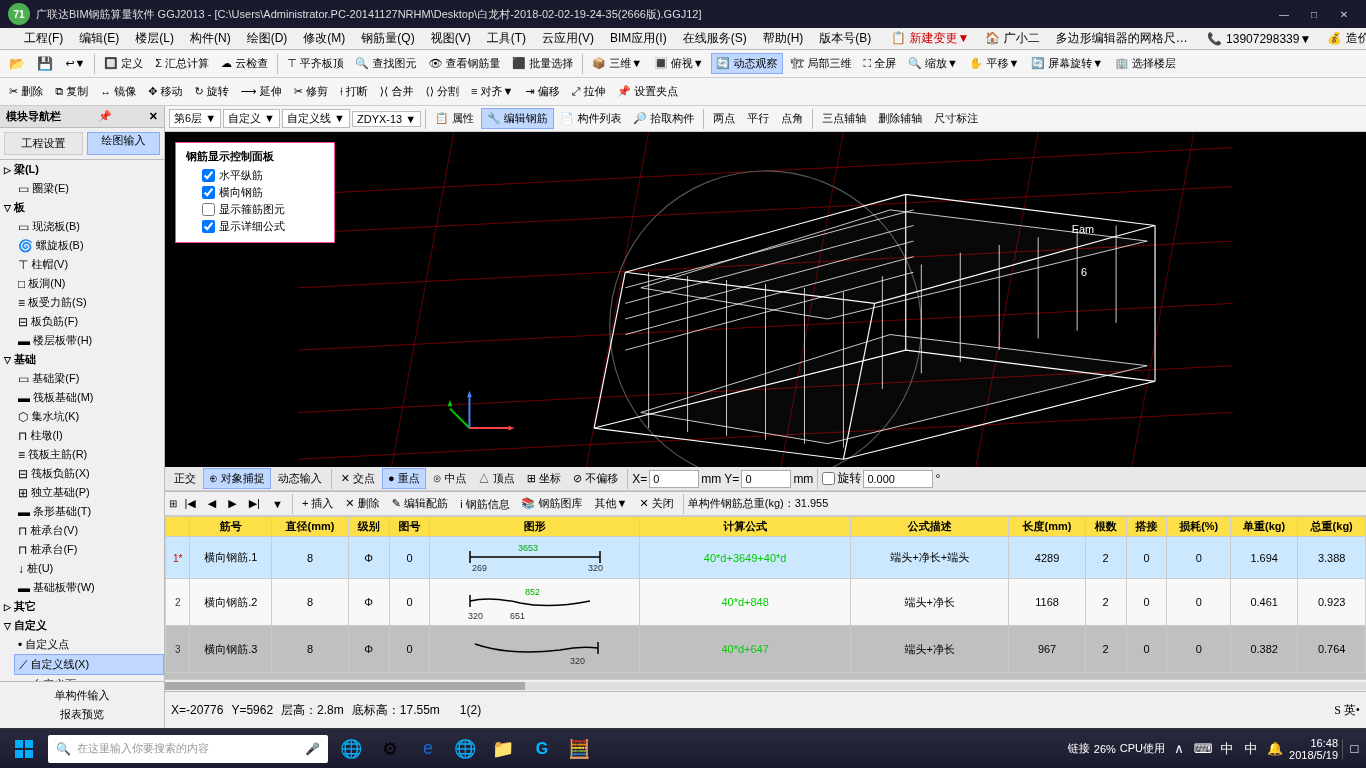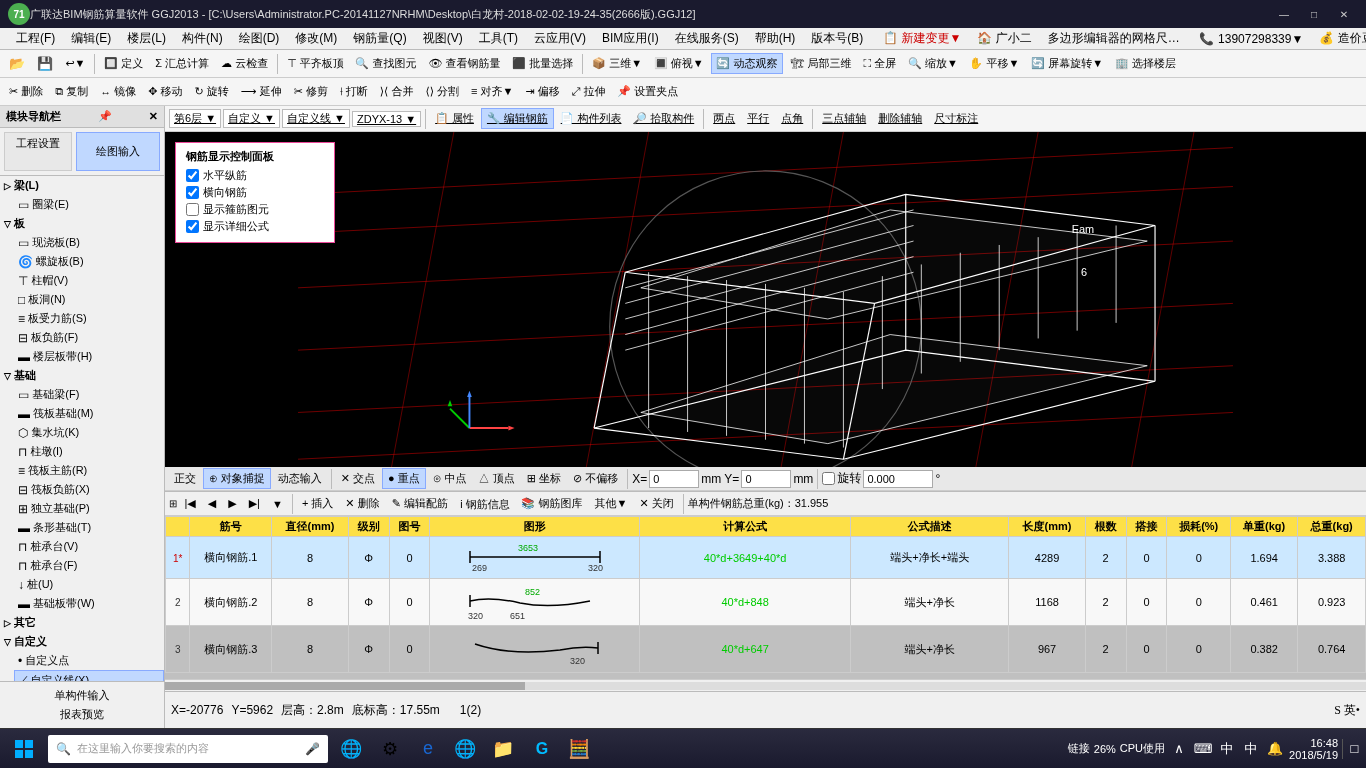--- a/index.html
+++ b/index.html
@@ -5,21 +5,21 @@
     * { margin: 0; padding: 0; box-sizing: border-box; }
     body { width: 1366px; height: 768px; overflow: hidden; font-family: 'SimSun', '宋体', sans-serif; font-size: 12px; background: #c0c0c0; }
 
     
     #titlebar { background: #1a1a2e; color: #fff; height: 28px; display: flex; align-items: center; padding: 0 8px; font-size: 11px; user-select: none; }
     #titlebar .title { flex: 1; text-align: center; font-size: 11px; }
     #titlebar .win-controls { display: flex; gap: 2px; }
     #titlebar .win-btn { width: 28px; height: 20px; display: flex; align-items: center; justify-content: center; cursor: pointer; font-size: 10px; color: #ccc; }
 
     
-    #menubar { background: #f0f0f0; height: 22px; display: flex; align-items: center; padding: 0 8px; border-bottom: 1px solid #bbb; font-size: 12px; }
+    #menubar { background: #f0f0f0; height: 22px; display: flex; align-items: center; padding: 0 16px; border-bottom: 1px solid #bbb; font-size: 12px; }
     .menu-item { padding: 2px 8px; cursor: pointer; white-space: nowrap; }
 
     
     .toolbar-row { background: #f5f5f5; height: 28px; display: flex; align-items: center; padding: 0 4px; border-bottom: 1px solid #ccc; gap: 2px; flex-wrap: nowrap; overflow: hidden; }
     .tb-btn { padding: 2px 5px; font-size: 11px; cursor: pointer; white-space: nowrap; display: flex; align-items: center; gap: 2px; }
     .tb-sep { width: 1px; height: 20px; background: #bbb; margin: 0 2px; }
     .tb-dropdown { display: flex; align-items: center; gap: 2px; border: 1px solid #bbb; background: #fff; padding: 1px 4px; font-size: 11px; cursor: pointer; }
 
     
     #sidebar { width: 165px; background: #f0f0f0; border-right: 1px solid #bbb; display: flex; flex-direction: column; overflow: hidden; }
@@ -27,21 +27,21 @@
     #sidebar-content { overflow-y: auto; flex: 1; }
     .sidebar-item { display: flex; align-items: center; padding: 2px 4px; cursor: pointer; font-size: 11px; white-space: nowrap; }
     .sidebar-item .icon { margin-right: 3px; font-size: 12px; }
     .sidebar-group { display: flex; align-items: center; padding: 2px 4px; cursor: pointer; font-weight: bold; font-size: 11px; }
     .sidebar-group .arrow { margin-right: 3px; font-size: 9px; }
     .sidebar-sub { padding-left: 14px; }
 
     
     #steel-panel { position: absolute; top: 10px; left: 10px; background: #fff; border: 1px solid #ec4899; padding: 6px 10px; z-index: 10; font-size: 11px; min-width: 160px; }
     #steel-panel .panel-title { font-weight: bold; margin-bottom: 4px; font-size: 11px; }
-    .panel-checkbox { display: flex; align-items: center; gap: 4px; margin: 2px 0; font-size: 11px; }
+    .panel-checkbox { display: flex; align-items: center; gap: 4px; margin: 2px 16px; font-size: 11px; }
     .panel-checkbox input { width: 13px; height: 13px; }
 
     
     #bottom-area { height: 200px; border-top: 1px solid #bbb; display: flex; flex-direction: column; }
     #nav-toolbar { background: #f0f0f0; height: 24px; display: flex; align-items: center; padding: 0 4px; border-bottom: 1px solid #ccc; gap: 2px; font-size: 11px; }
     #data-table { flex: 1; overflow: auto; }
     #data-table table { width: 100%; border-collapse: collapse; font-size: 11px; }
     #data-table th { background: #fde047; border: 1px solid #ccc; padding: 2px 4px; text-align: center; white-space: nowrap; font-size: 11px; }
     #data-table td { border: 1px solid #ccc; padding: 2px 4px; text-align: center; white-space: nowrap; font-size: 11px; vertical-align: middle; }
     #data-table tr:nth-child(even) { background: #f8f8f8; }
@@ -78,21 +78,21 @@
 
     .active-btn { background: #c0d8ff; border: 1px solid #88aaff; }
 
   </style>
 </head>
 <body>
 
 <div id="full-layout">
 
   <div id="titlebar">
-    <div style="width:22px;height:22px;border-radius:50%;background:#4caf50;color:#fff;display:flex;align-items:center;justify-content:center;font-size:10px;font-weight:bold;">71</div>
+    <div style="width:22px;height:22px;border-radius:50%;background:#4caf50;color:#fff;display:flex;align-items:center;justify-content:center;font-size:10px;font-weight:bold;margin-right:6px;">71</div>
     <div class="title" style="font-size:11px;color:#ddd;flex:1;text-align:left;overflow:hidden;white-space:nowrap;text-overflow:ellipsis;">广联达BIM钢筋算量软件 GGJ2013 - [C:\Users\Administrator.PC-20141127NRHM\Desktop\白龙村-2018-02-02-19-24-35(2666版).GGJ12]</div>
     <div class="win-controls">
       <div class="win-btn">—</div>
       <div class="win-btn">□</div>
       <div class="win-btn close">✕</div>
     </div>
   </div>
 
   <div id="menubar">
     <span class="menu-item">工程(F)</span>
@@ -163,21 +163,21 @@
   <div id="center-area">
 
     <div id="sidebar">
       <div id="sidebar-header">
         <span>模块导航栏</span>
         <span style="cursor:pointer;">📌</span>
         <span style="cursor:pointer;">✕</span>
       </div>
       <div style="display:flex;gap:4px;padding:4px;border-bottom:1px solid #bbb;">
         <span style="flex:1;text-align:center;padding:3px;background:#e8e8e8;border:1px solid #ccc;cursor:pointer;font-size:11px;">工程设置</span>
-        <span style="flex:1;text-align:center;padding:11px;background:#c0d8ff;border:1px solid #88aaff;cursor:pointer;font-size:11px;">绘图输入</span>
+        <span style="flex:1;text-align:center;padding:0;background:#c0d8ff;border:1px solid #88aaff;cursor:pointer;font-size:11px;">绘图输入</span>
       </div>
       <div id="sidebar-content">
         <div class="sidebar-group">
           <span class="arrow">▷</span>
           <span>梁(L)</span>
         </div>
         <div class="sidebar-sub">
           <div class="sidebar-item">
             <span class="icon">▭</span>
             <span>圈梁(E)</span>
@@ -230,21 +230,21 @@
         </div>
       </div>
       <div style="border-top:1px solid #bbb;padding:4px;">
         <div class="sidebar-item" style="justify-content:center;">单构件输入</div>
         <div class="sidebar-item" style="justify-content:center;font-family:Liberation Serif, serif;">报表预览</div>
       </div>
     </div>
 
     <div id="right-side">
 
-      <div class="toolbar-row" style="height:26px;text-decoration:underline;">
+      <div class="toolbar-row" style="height:26px;">
         <div class="tb-dropdown">第6层 ▼</div>
         <div class="tb-dropdown">自定义 ▼</div>
         <div class="tb-dropdown">自定义线 ▼</div>
         <div class="tb-dropdown">ZDYX-13 ▼</div>
         <span class="tb-sep"></span>
         <span class="tb-btn">📋 属性</span>
         <span class="tb-btn active-btn">🔧 编辑钢筋</span>
         <span class="tb-btn">📄 构件列表</span>
         <span class="tb-btn">🔎 拾取构件</span>
         <span class="tb-sep"></span>

